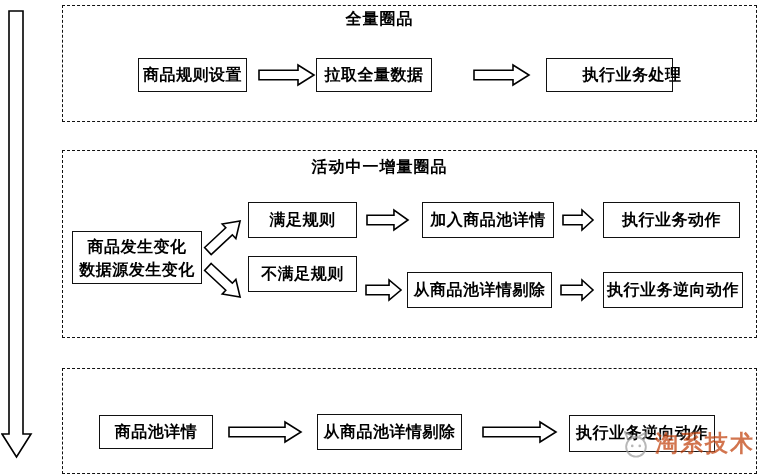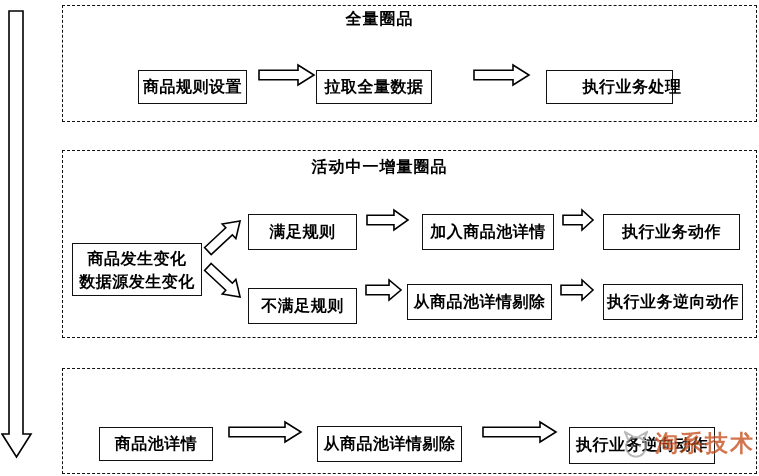--- a/index.html
+++ b/index.html
@@ -4,21 +4,21 @@
 <style>
   html,body{margin:0;padding:0;background:#ffffff;}
   body{font-family:"Liberation Sans","DejaVu Sans",sans-serif;color:#000;}
   #stage{position:relative;width:759px;height:476px;background:#fff;overflow:hidden;}
 
   .section{position:absolute;left:62px;width:695px;border:1.5px dashed #111;box-sizing:border-box;background:#fff;}
   .section-title{position:absolute;left:0;width:100%;text-align:center;font-size:16px;font-weight:700;letter-spacing:1px;}
 
   .node{position:absolute;box-sizing:border-box;border:1.7px solid #111;background:#fff;
         display:flex;align-items:center;justify-content:center;
-        font-size:16px;font-weight:600;white-space:nowrap;letter-spacing:0.5px;margin-top:12px;}
+        font-size:16px;font-weight:600;white-space:nowrap;letter-spacing:0.5px;}
   .node.twoline{flex-direction:column;line-height:23px;}
 
   svg[data-arrow]{position:absolute;overflow:visible;}
   svg[data-arrow] polygon{fill:#fff;stroke:#000;stroke-width:1.6;stroke-linejoin:miter;}
   .rot-up{transform:rotate(-43deg);}
   .rot-down{transform:rotate(43deg);}
 
   #down-arrow-svg{position:absolute;left:1px;top:10px;}
   #down-arrow-svg polygon{fill:#fff;stroke:#000;stroke-width:1.6;stroke-linejoin:miter;}
 
@@ -67,21 +67,21 @@
   <div class="node" style="left:248px;top:202px;width:109px;height:36px;">满足规则</div>
   <svg data-arrow="43" style="left:366px;top:209px;" width="43" height="22" viewBox="0 0 43 22">
       <polygon points="1,6.2 27.950000000000003,6.2 27.950000000000003,1 42,11 27.950000000000003,21 27.950000000000003,15.8 1,15.8"></polygon>
     </svg>
   <div class="node" style="left:422px;top:202px;width:132px;height:36px;">加入商品池详情</div>
   <svg data-arrow="32" style="left:562px;top:209px;" width="32" height="22" viewBox="0 0 32 22">
       <polygon points="1,6.2 20,6.2 20,1 31,11 20,21 20,15.8 1,15.8"></polygon>
     </svg>
   <div class="node" style="left:603px;top:202px;width:137px;height:36px;">执行业务动作</div>
 
-  <div class="node" style="left:248px;top:276px;width:109px;height:36px;font-family:Liberation Mono, monospace;">不满足规则</div>
+  <div class="node" style="left:248px;top:256px;width:109px;height:36px;font-family:Liberation Mono, monospace;">不满足规则</div>
   <svg data-arrow="37" style="left:365px;top:279px;" width="37" height="22" viewBox="0 0 37 22">
       <polygon points="1,6.2 24.05,6.2 24.05,1 36,11 24.05,21 24.05,15.8 1,15.8"></polygon>
     </svg>
   <div class="node" style="left:407px;top:272px;width:145px;height:36px;">从商品池详情剔除</div>
   <svg data-arrow="34" style="left:560px;top:279px;" width="34" height="22" viewBox="0 0 34 22">
       <polygon points="1,6.2 22,6.2 22,1 33,11 22,21 22,15.8 1,15.8"></polygon>
     </svg>
   <div class="node" style="left:603px;top:272px;width:140px;height:36px;">执行业务逆向动作</div>
 
   <div class="section" style="top:368px;height:106px;"></div>

